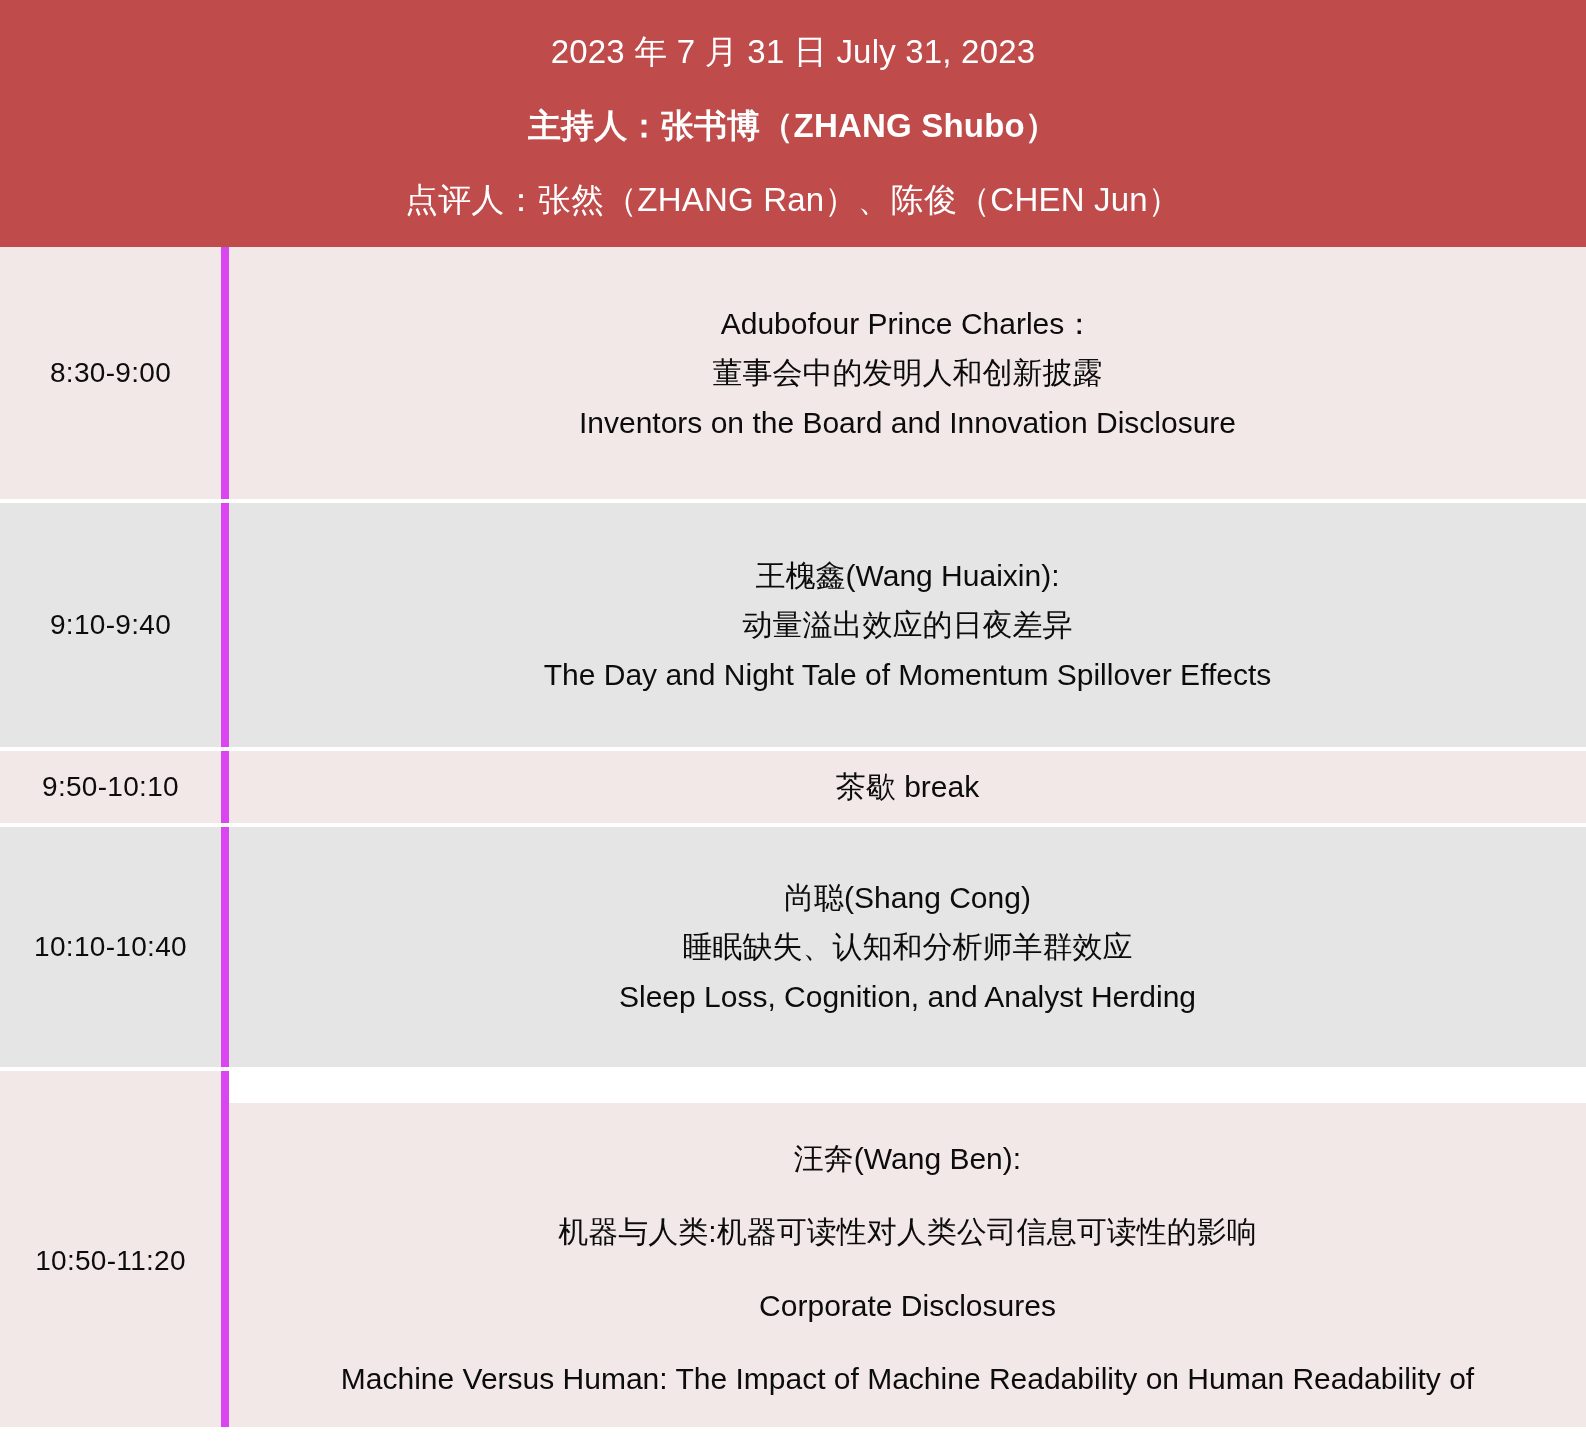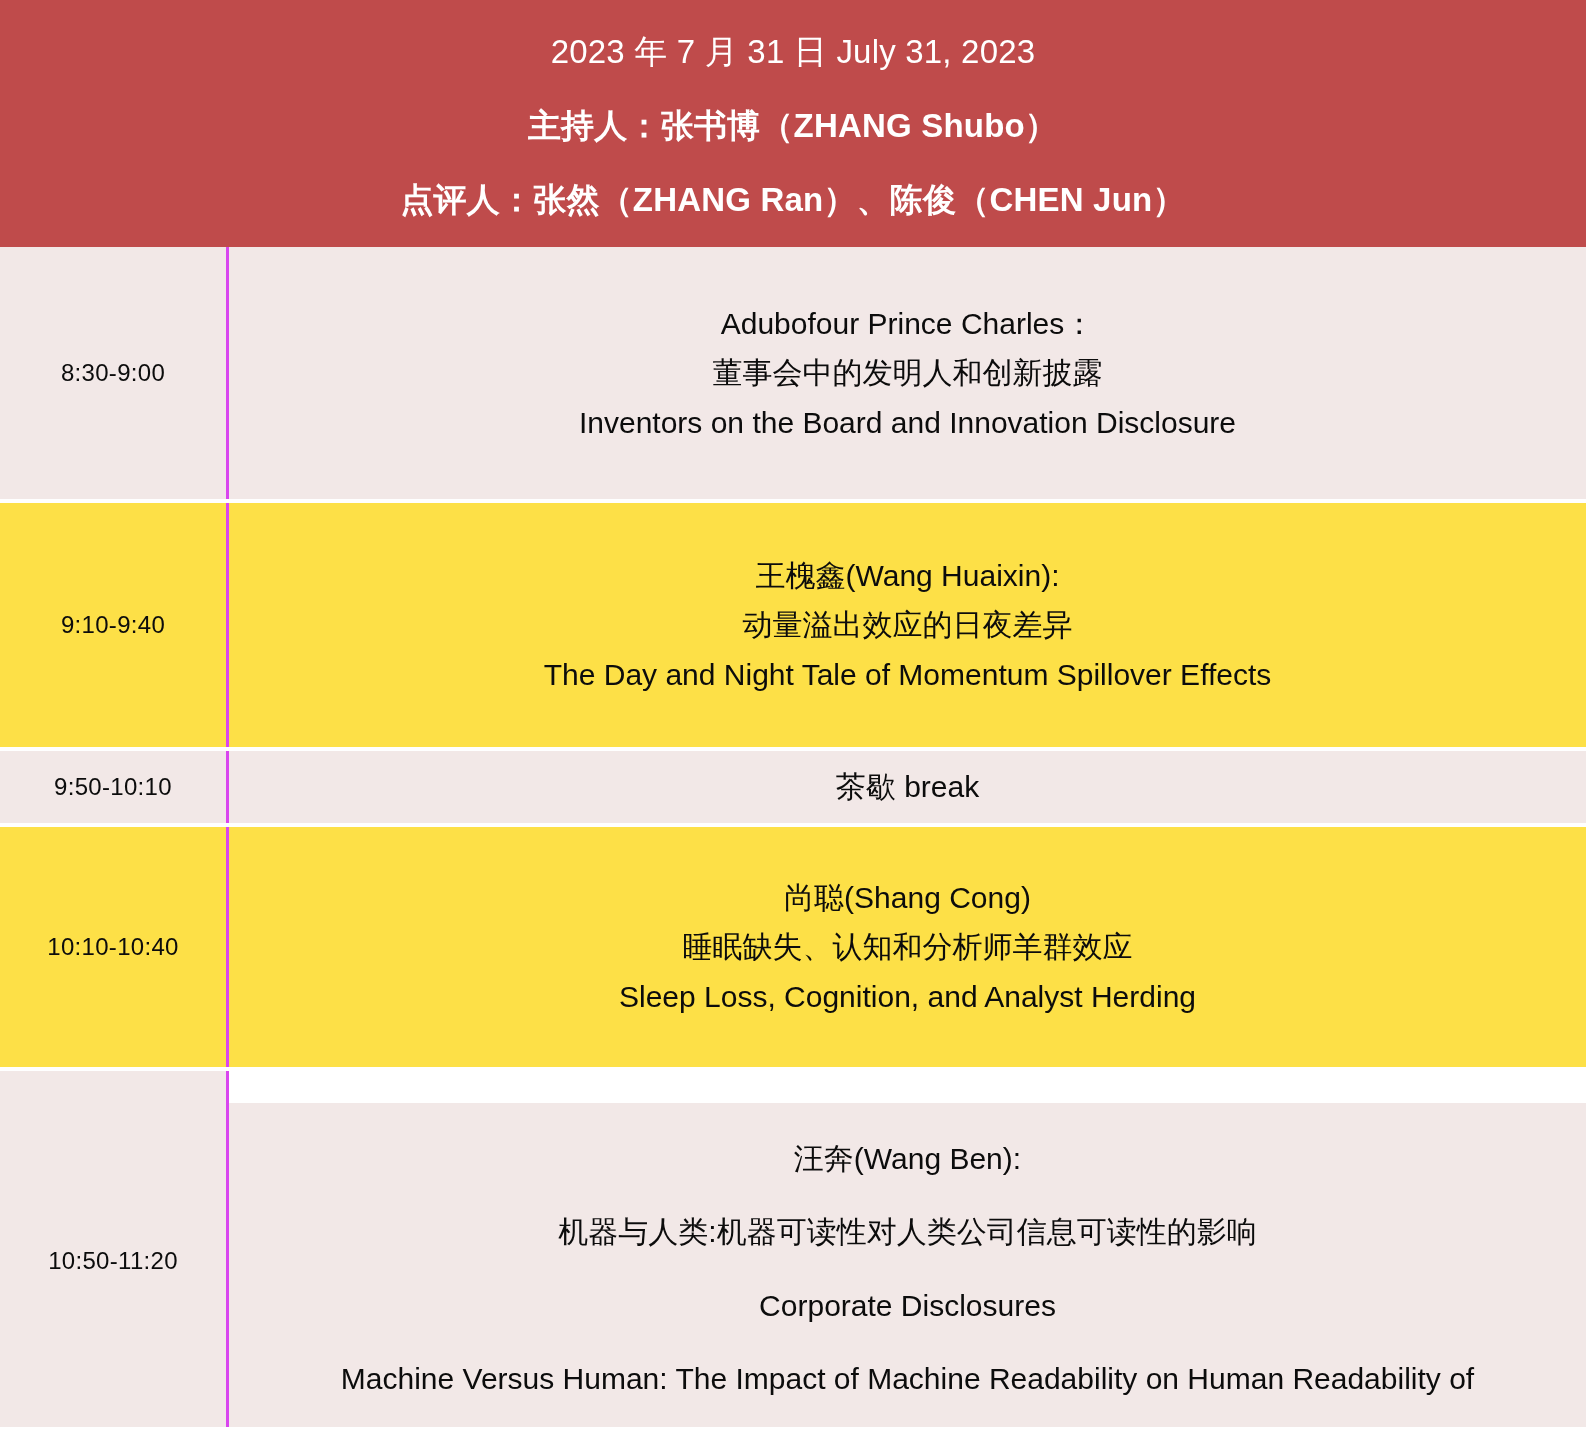--- a/index.html
+++ b/index.html
@@ -36,21 +36,21 @@
   }
   .header-line {
     font-size: 33px;
     line-height: 1.0;
     text-align: center;
     white-space: nowrap;
     letter-spacing: 0.2px;
   }
   .header-line.l1 { margin-bottom: 41px; font-weight: 400; }
   .header-line.l2 { margin-bottom: 41px; font-weight: 700; }
-  .header-line.l3 { font-weight: 700; }
+  .header-line.l3 { font-weight: 400; }
 
   
   .rows {
     flex: 1 1 auto;
     display: flex;
     flex-direction: column;
     background: #ffffff;
   }
   .row {
     display: flex;
@@ -60,23 +60,23 @@
   }
   .row:last-child { border-bottom: 0; }
 
   .cell-time {
     width: 229px;
     flex: 0 0 229px;
     box-sizing: border-box;
     display: flex;
     align-items: center;
     justify-content: center;
-    font-size: 24px;
+    font-size: 28px;
     color: #0c0c0c;
-    border-right: 3px solid #d946ef;
+    border-right: 8px solid #d946ef;
     letter-spacing: 0.3px;
   }
   .cell-content {
     flex: 1 1 auto;
     box-sizing: border-box;
     display: flex;
     flex-direction: column;
     align-items: center;
     justify-content: center;
     padding: 0 6px;
@@ -87,21 +87,21 @@
     line-height: 1.05;
     text-align: center;
     white-space: nowrap;
   }
   .line + .line { margin-top: 18px; }
 
   
   .tint-light .cell-time,
   .tint-light .cell-content { background: #f2e8e7; }
   .tint-dark .cell-time,
-  .tint-dark .cell-content { background: #fde047; }
+  .tint-dark .cell-content { background: #e5e5e5; }
 
   
   .r0 { height: 256px; }
   .r1 { height: 248px; }
   .r2 { height: 76px; }
   .r3 { height: 244px; }
   .r4 { height: 356px; }
 
   
   .r4 .cell-time { align-items: center; padding-top: 24px; }

